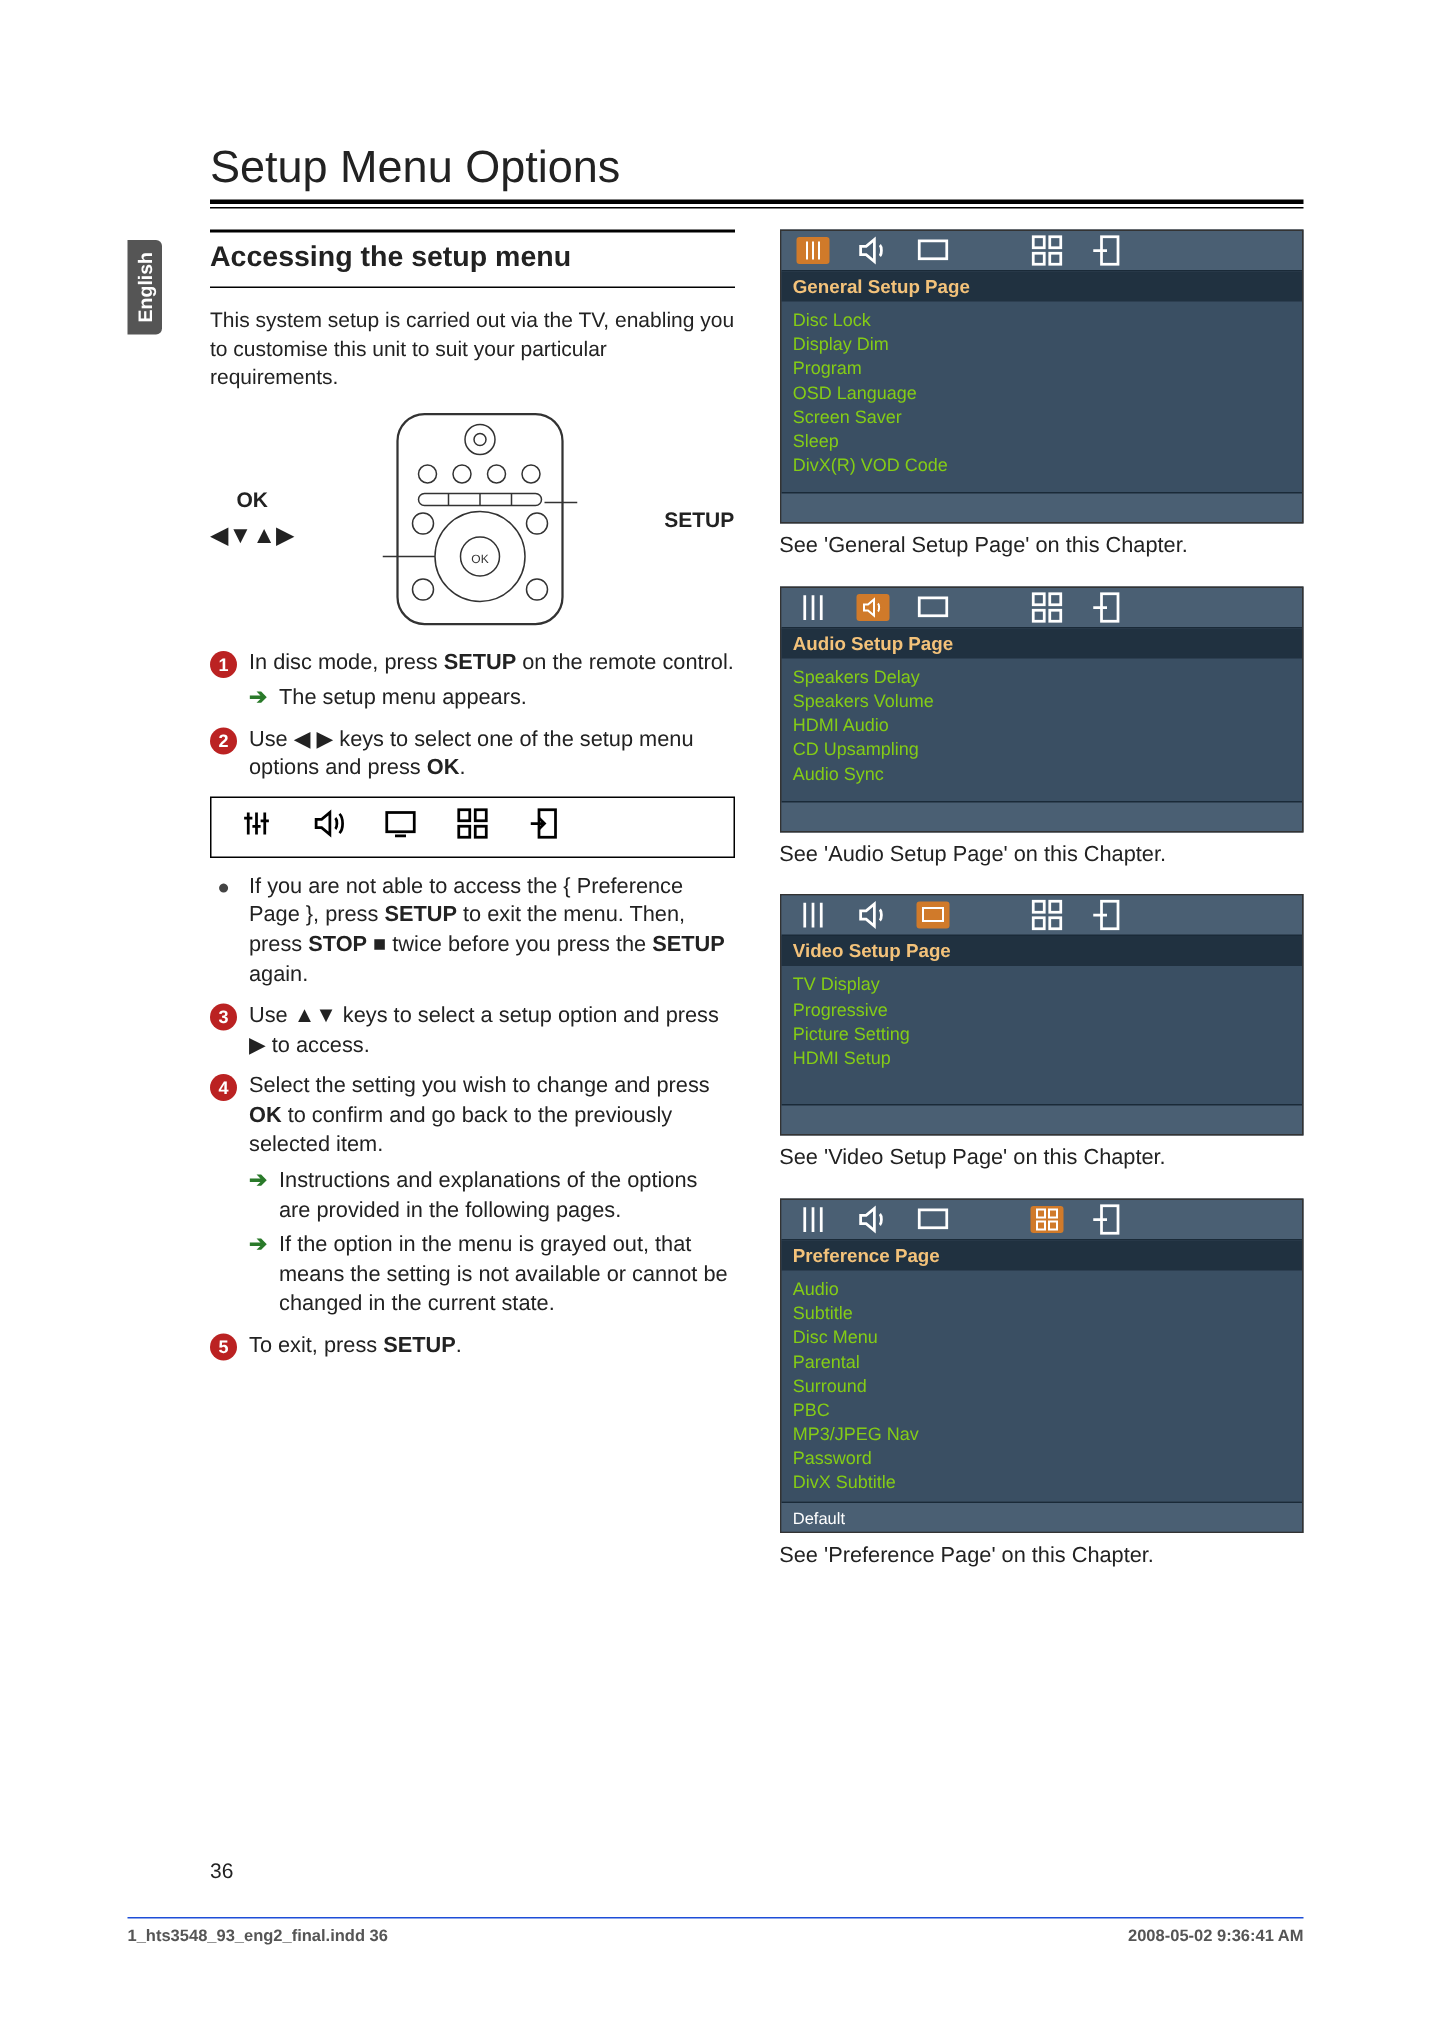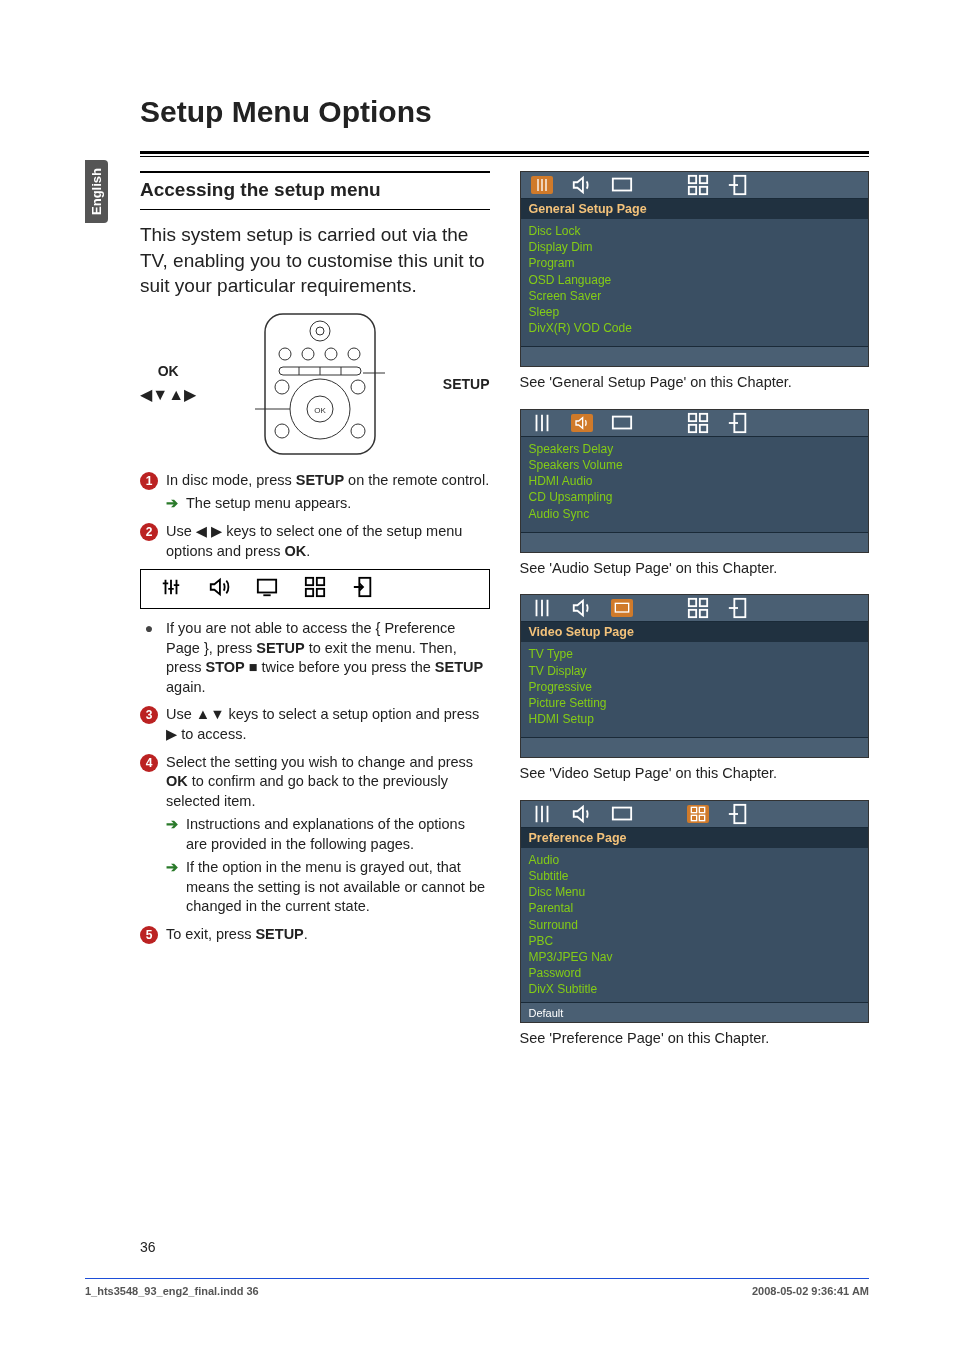--- a/index.html
+++ b/index.html
@@ -1,27 +1,27 @@
 <!DOCTYPE html>
 <html><head>
 <meta charset="utf-8">
 <style>
   * { box-sizing: border-box; margin: 0; padding: 0; }
   body { width: 954px; height: 1347px; font-family: Arial, Helvetica, sans-serif; color: #222; background: #fff; position: relative; }
   .page { padding: 95px 85px 40px 140px; }
   .side-tab { position: absolute; left: 85px; top: 160px; background: #555; color: #fff; font-weight: bold; font-size: 13px; writing-mode: vertical-rl; transform: rotate(180deg); padding: 8px 4px; border-radius: 4px 0 0 4px; }
-  h1.title { font-size: 30px; font-weight: bold; margin-bottom: 22px; }
+  h1.title { font-size: 30px; font-weight: normal; margin-bottom: 4px; }
   .hr-thick { border: 0; border-top: 3px solid #000; margin-bottom: 2px; }
   .hr-thin  { border: 0; border-top: 1px solid #000; margin-bottom: 14px; }
   .cols { display: flex; gap: 30px; }
   .col { flex: 1; min-width: 0; }
   h2.sub { font-size: 19px; font-weight: bold; margin: 4px 0; }
   .sub-rule-top { border-top: 2px solid #000; padding-top:2px; }
   .sub-rule-bot { border-bottom: 1px solid #000; padding-bottom:4px; margin-bottom:12px;}
-  p { font-size: 19px; line-height: 1.35; margin-bottom: 10px; }
+  p { font-size: 14px; line-height: 1.35; margin-bottom: 10px; }
   .remote-fig { text-align: center; margin: 6px 0 12px; font-size: 11px; }
   .remote-label { font-weight: bold; font-size: 14px; }
   .step { display: flex; gap: 8px; margin-bottom: 8px; }
   .num-badge { flex: 0 0 18px; height: 18px; border-radius: 50%; background: #b22; color: #fff; font-size: 12px; font-weight: bold; display: flex; align-items: center; justify-content: center; margin-top: 1px; }
   .bullet-dot { flex: 0 0 18px; text-align:center; font-size:14px; color:#444; margin-top:1px;}
   .step-body { flex: 1; font-size: 14.5px; line-height: 1.35; }
   .arrow-line { display:flex; gap:6px; margin-top:4px; }
   .arrow-green { color: #2a7a2a; font-weight: bold; flex:0 0 14px; }
   strong { font-weight: bold; }
   .tabbar { border: 1px solid #000; display: flex; align-items: center; gap: 24px; padding: 6px 18px; margin: 6px 0 10px; }
@@ -242,20 +242,21 @@
                 <rect x="14" y="14" width="8" height="8" fill="none" stroke="#fff" stroke-width="2"></rect>
               </svg>
             </span>
           <span class="tab-icon">
               <svg viewBox="0 0 24 24">
                 <rect x="8" y="2" width="12" height="20" fill="none" stroke="#fff" stroke-width="2"></rect>
                 <path fill="none" stroke="#fff" stroke-width="2" d="M2 12h10"></path>
               </svg>
             </span>
         </div>
+        <div class="osd-title">Audio Setup Page</div>
         <div class="osd-list">
           <div>Speakers Delay</div>
           <div>Speakers Volume</div>
           <div>HDMI Audio</div>
           <div>CD Upsampling</div>
           <div>Audio Sync</div>
         </div>
         <div class="osd-foot"></div>
       </div>
       <p class="caption">See 'Audio Setup Page' on this Chapter.</p>
@@ -288,21 +289,20 @@
             </span>
           <span class="tab-icon">
               <svg viewBox="0 0 24 24">
                 <rect x="8" y="2" width="12" height="20" fill="none" stroke="#fff" stroke-width="2"></rect>
                 <path fill="none" stroke="#fff" stroke-width="2" d="M2 12h10"></path>
               </svg>
             </span>
         </div>
         <div class="osd-title">Video Setup Page</div>
         <div class="osd-list">
-          <div>TV Type</div>
           <div>TV Display</div>
           <div>Progressive</div>
           <div>Picture Setting</div>
           <div>HDMI Setup</div>
         </div>
         <div class="osd-foot"></div>
       </div>
       <p class="caption">See 'Video Setup Page' on this Chapter.</p>
 
       <div class="osd">

